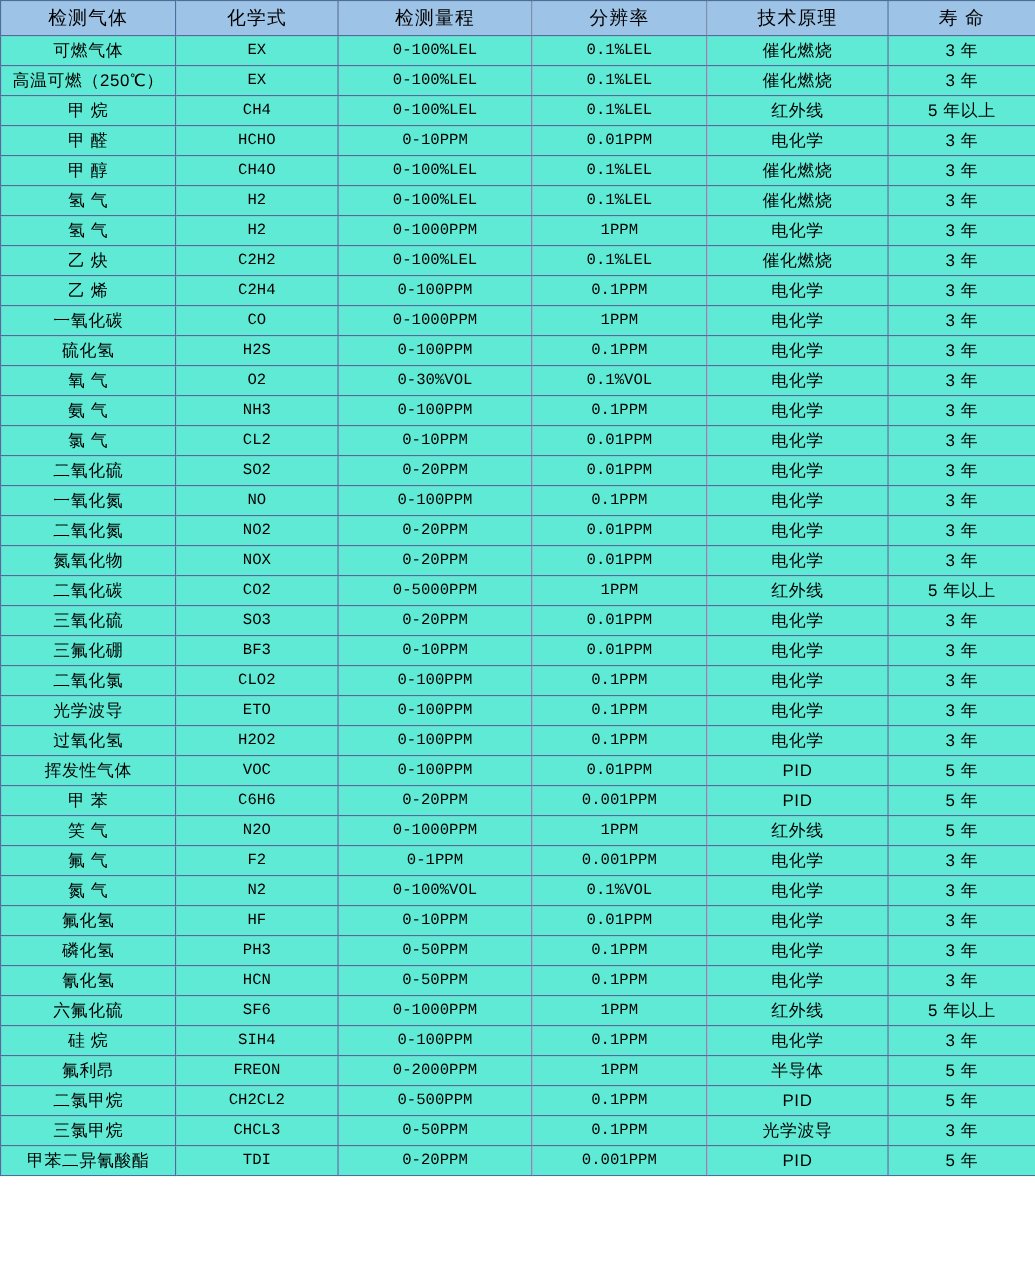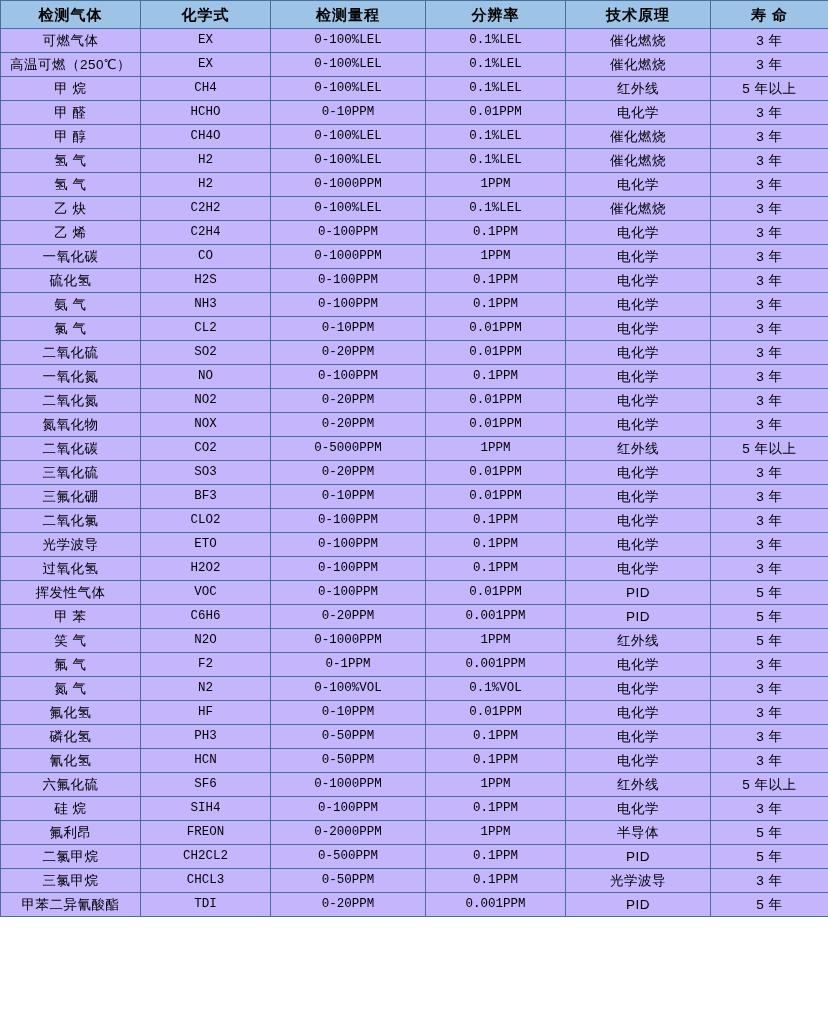--- a/index.html
+++ b/index.html
@@ -30,28 +30,28 @@
     vertical-align: middle;
     height: 23px;
     line-height: 21px;
     padding: 0 2px;
     overflow: hidden;
     white-space: nowrap;
   }
   #gas-table thead th {
     background: #9dc3e6;
     font-size: 15px;
-    font-weight: bold;
+    font-weight: normal;
     color: #000000;
     height: 27px;
     line-height: 25px;
     letter-spacing: 1px;
   }
   #gas-table tbody tr {
-    background: #c4b5fd;
+    background: #5eead4;
   }
   #gas-table tbody td {
     font-size: 13px;
     color: #000000;
   }
   #gas-table tbody td.cn {
     font-size: 13.5px;
     letter-spacing: 0.5px;
   }
   #gas-table tbody td.mono {
@@ -165,20 +165,28 @@
       </tr>
       <tr>
         <td class="cn">硫化氢</td>
         <td class="mono">H2S</td>
         <td class="mono">0-100PPM</td>
         <td class="mono">0.1PPM</td>
         <td class="cn">电化学</td>
         <td class="cn">3 年</td>
       </tr>
       <tr>
+        <td class="cn">氧 气</td>
+        <td class="mono">O2</td>
+        <td class="mono">0-30%VOL</td>
+        <td class="mono">0.1%VOL</td>
+        <td class="cn">电化学</td>
+        <td class="cn">3 年</td>
+      </tr>
+      <tr>
         <td class="cn">氨 气</td>
         <td class="mono">NH3</td>
         <td class="mono">0-100PPM</td>
         <td class="mono">0.1PPM</td>
         <td class="cn">电化学</td>
         <td class="cn">3 年</td>
       </tr>
       <tr>
         <td class="cn">氯 气</td>
         <td class="mono">CL2</td>

